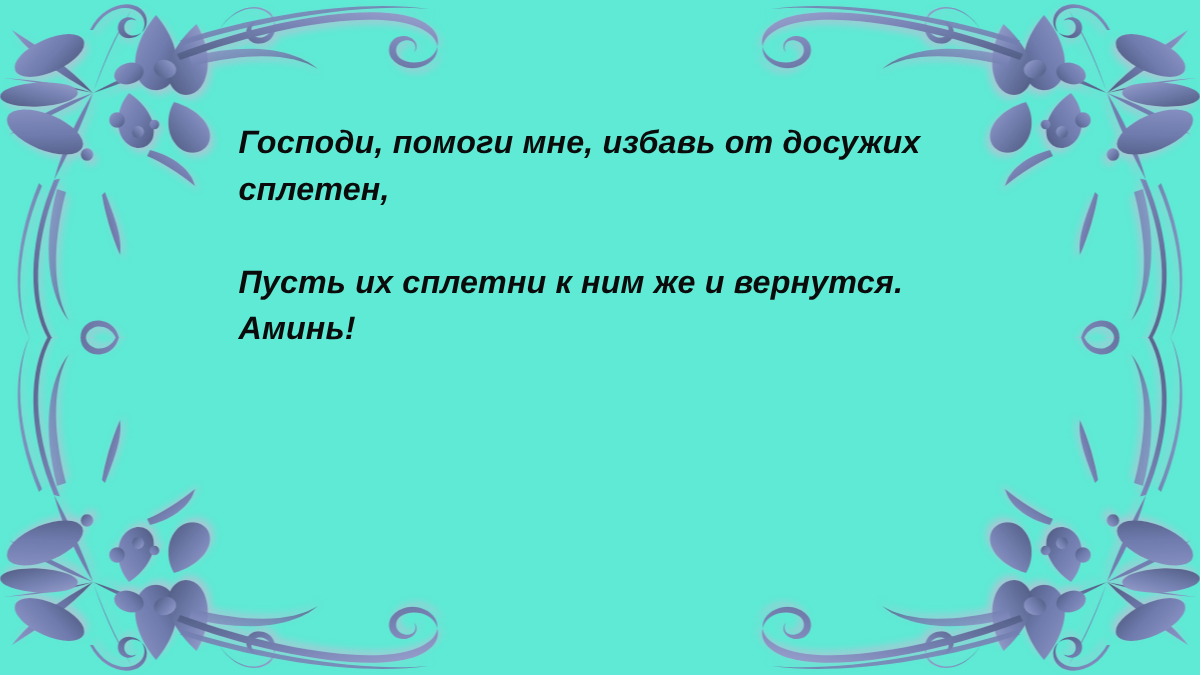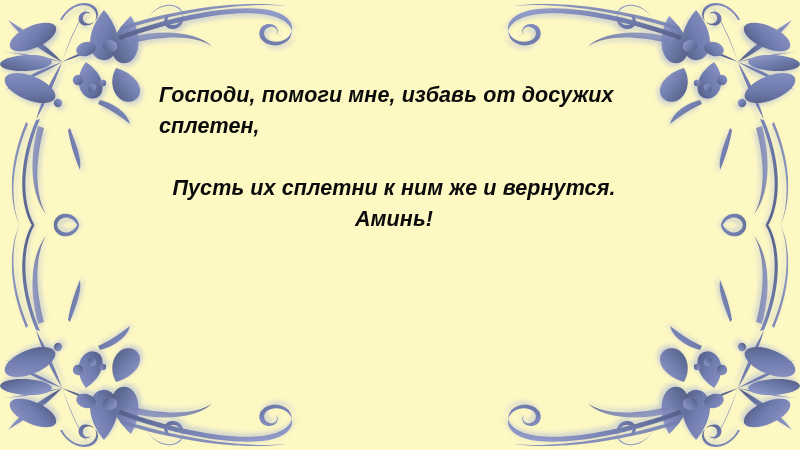--- a/index.html
+++ b/index.html
@@ -4,21 +4,21 @@
 <style>
   html, body {
     margin: 0;
     padding: 0;
     background: #ffffff;
   }
   #page {
     position: relative;
     width: 800px;
     height: 450px;
-    background: #fef9c3;
+    background: #5eead4;
     overflow: hidden;
     font-family: "Liberation Sans", sans-serif;
   }
 
   
   .ornament {
     position: absolute;
     width: 400px;
     height: 225px;
     pointer-events: none;
@@ -38,21 +38,21 @@
     color: #0b0b0b;
     font-weight: bold;
     font-style: italic;
     font-size: 21.5px;
     line-height: 31px;
     letter-spacing: 0.1px;
   }
   #verse p {
     margin: 0 0 31px 0;
   }
-  #verse p:last-child { margin-bottom: 0; text-align: center; }
+  #verse p:last-child { margin-bottom: 0; }
 </style>
 </head>
 <body>
 
 <div id="page">
 
   <div class="ornament orn-tl">
     <svg viewBox="0 0 400 225" xmlns="http://www.w3.org/2000/svg">
       <defs>
         <linearGradient id="gA" x1="0" y1="0" x2="1" y2="1">

